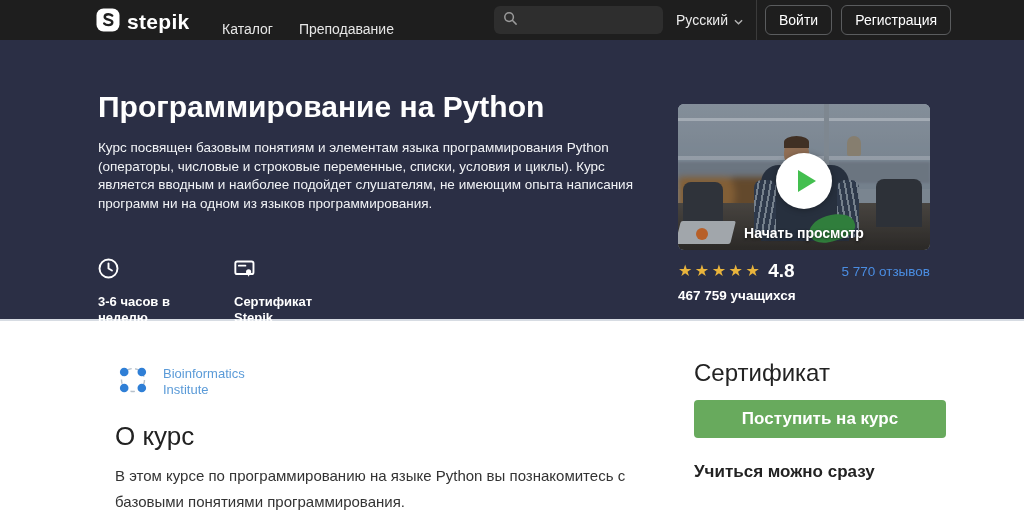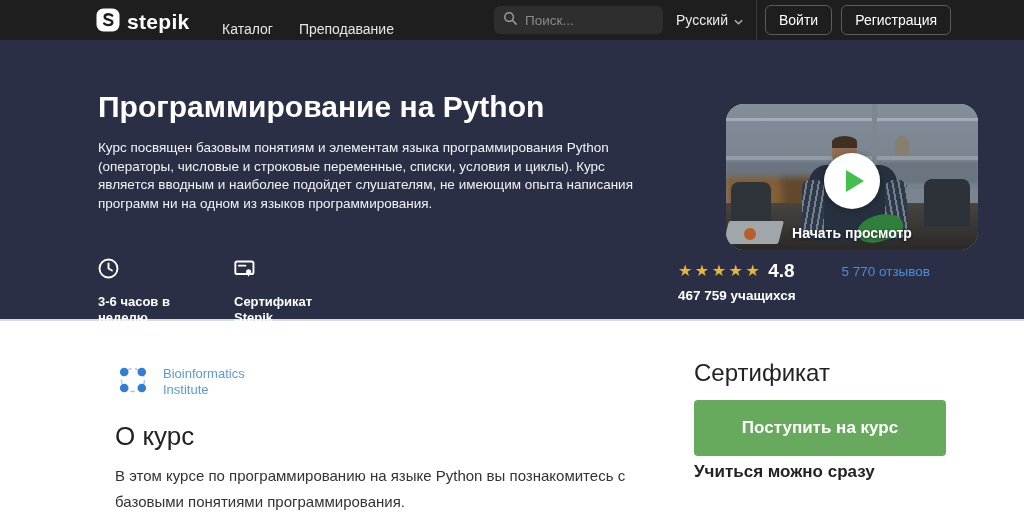--- a/index.html
+++ b/index.html
@@ -22,21 +22,21 @@
 
   
   .hero { position:absolute; top:40px; left:0; width:1024px; height:281px; background:#2b2f45; border-bottom:2px solid #d7dce3; }
   .hero-title { position:absolute; left:98px; top:50px; font-size:30px; font-weight:700; color:#fff; }
   .hero-desc { position:absolute; left:98px; top:99px; width:556px; font-size:13.5px; font-weight:500; line-height:18.7px; color:#f1f3f6; }
   .hero-stats { position:absolute; left:98px; top:218px; display:flex; gap:44px; }
   .stat { display:flex; gap:11px; align-items:flex-start;flex-direction:column; }
   .stat-text { font-size:13px; font-weight:700; line-height:16px; color:#fff; width:92px; }
 
   
-  .video { position:absolute; left:678px; top:64px; width:252px; height:146px; border-radius:18px; overflow:hidden; cursor:pointer; background:#9aa7b3;margin-left:48px; }
+  .video { position:absolute; left:678px; top:64px; width:252px; height:146px; border-radius:6px; overflow:hidden; cursor:pointer; background:#9aa7b3; }
   .ph-sky { position:absolute; top:0; left:0; width:100%; height:58%; background:linear-gradient(#a7b3bf,#92a0ad); }
   .ph-city { position:absolute; top:40%; left:0; width:100%; height:14%; background:#87929e; filter:blur(1px); }
   .ph-dome { position:absolute; left:67%; top:22%; width:14px; height:20px; background:#a99e88; border-radius:7px 7px 2px 2px; filter:blur(.5px); }
   .ph-trees { position:absolute; left:0; top:50%; width:42%; height:24%; background:radial-gradient(circle at 25% 50%, #a5763f 0 35%, transparent 40%), radial-gradient(circle at 70% 60%, #7d5a33 0 35%, transparent 42%); filter:blur(3px); }
   .ph-rail1 { position:absolute; top:14px; left:0; width:100%; height:3px; background:rgba(222,229,236,.75); }
   .ph-rail2 { position:absolute; top:52px; left:0; width:100%; height:4px; background:rgba(205,214,222,.65); }
   .ph-post { position:absolute; top:0; left:58%; width:5px; height:70%; background:#9fa9b3; }
   .ph-ground { position:absolute; bottom:0; left:0; width:100%; height:32%; background:linear-gradient(#5a544c,#35312c); }
   .ph-chair-l { position:absolute; bottom:18%; left:2%; width:40px; height:42px; background:#3a3e44; border-radius:8px 8px 0 0; }
   .ph-chair-r { position:absolute; bottom:16%; right:3%; width:46px; height:48px; background:#383c42; border-radius:8px 8px 0 0; }
@@ -63,21 +63,21 @@
 
   
   .content { position:absolute; top:323px; left:16px; width:1024px; height:198px; background:#fff;padding-left:8px; }
   .provider { position:absolute; left:100px; top:40px; display:flex; align-items:center; gap:13px; cursor:pointer; }
   .provider-name { font-size:13px; line-height:16px; color:#5b9bd8; width:108px; }
   .about-title { position:absolute; left:99px; top:98px; font-size:26px; font-weight:400; color:#222; }
   .about-text { position:absolute; left:99px; top:140px; width:545px; font-size:15px; line-height:26px; color:#333; }
   .about-text p + p { margin-top:5px; }
   .about-p2 { white-space:nowrap; }
   .price-title { position:absolute; left:678px; top:36px; font-size:24px; font-weight:400; color:#222; }
-  .enroll-btn { position:absolute; left:678px; top:77px; width:252px; height:56px; background:#68aa5d; border:none; border-radius:4px; color:#fff; font-size:17px; font-weight:700; font-family:inherit; cursor:pointer; }
+  .enroll-btn { position:absolute; left:678px; top:77px; width:252px; height:38px; background:#68aa5d; border:none; border-radius:4px; color:#fff; font-size:17px; font-weight:700; font-family:inherit; cursor:pointer; }
   .availability { position:absolute; left:678px; top:139px; font-size:17px; font-weight:700; color:#222; }
 </style>
 </head>
 <body>
 
 <div class="page">
 
   <div class="navbar">
     <div class="logo">
       <span>
@@ -92,21 +92,20 @@
       <span class="nav-link">Каталог</span>
       <span class="nav-link">Преподавание</span>
     </div>
     <div class="search">
       <span>
         <svg width="15" height="15" viewBox="0 0 16 16">
           <circle cx="6.5" cy="6.5" r="4.6" stroke="#9a9a9a" stroke-width="1.6" fill="none"></circle>
           <line x1="10.2" y1="10.2" x2="14" y2="14" stroke="#9a9a9a" stroke-width="1.6" stroke-linecap="round"></line>
         </svg>
       </span>
-      <input type="text" placeholder="Поиск..." style="">
     </div>
     <div class="lang">
       <span>Русский</span>
       <span>
         <svg width="9" height="6" viewBox="0 0 10 6">
             <path d="M1 1l4 4 4-4" stroke="#b5b5b5" fill="none" stroke-width="1.5"></path>
           </svg>
       </span>
     </div>
     <div class="nav-divider"></div>

